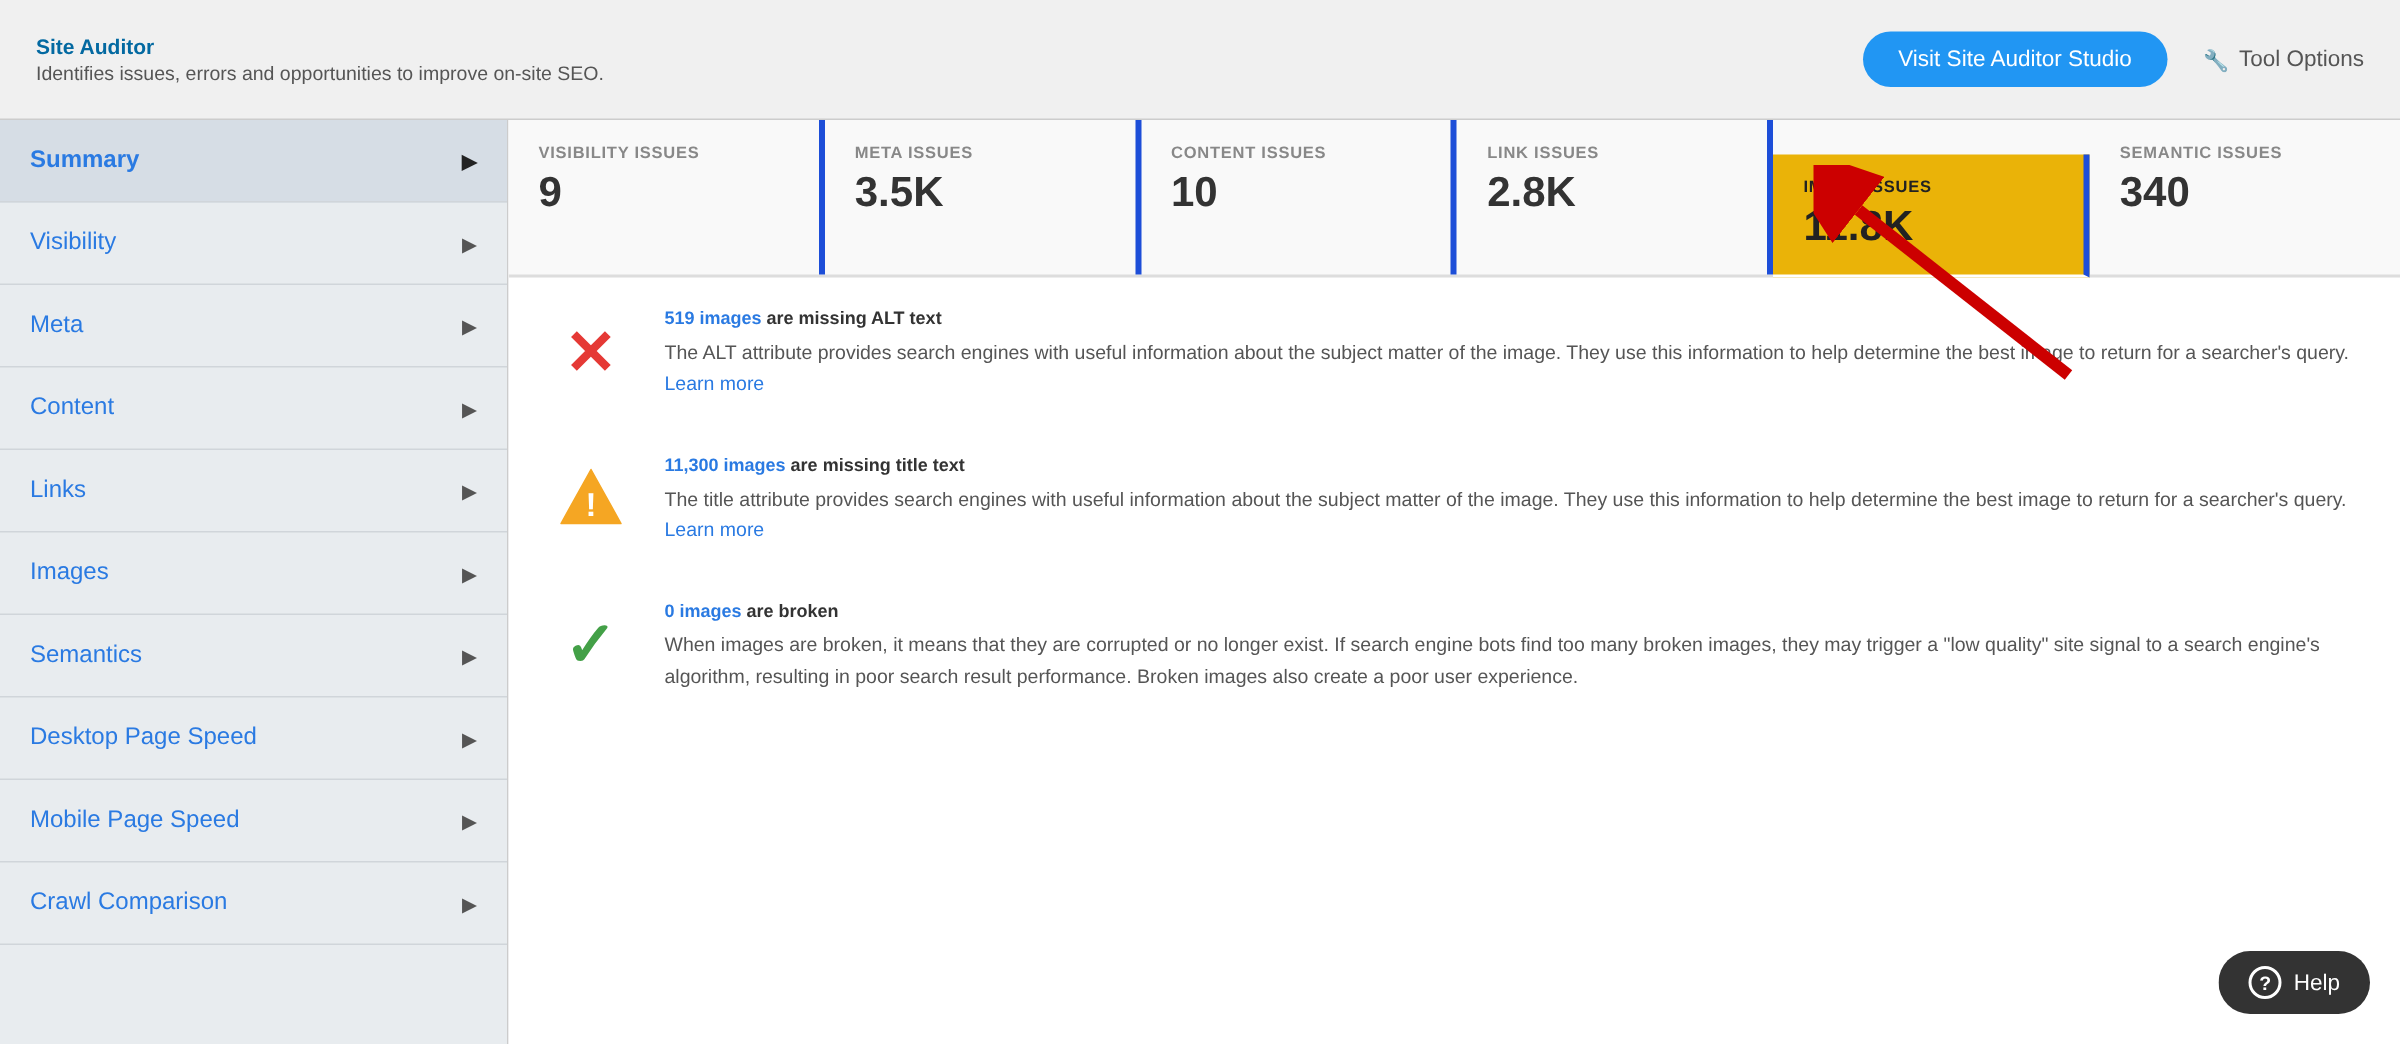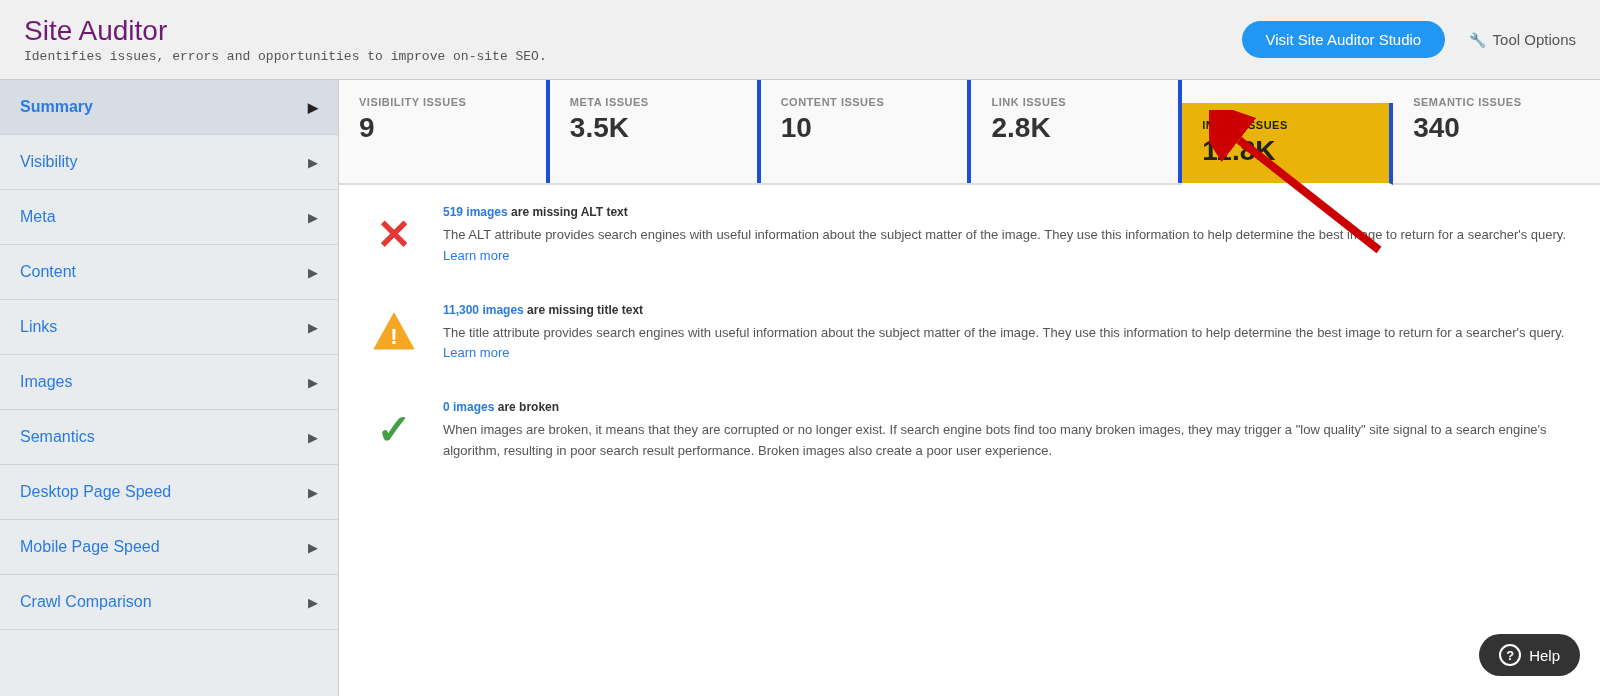--- a/index.html
+++ b/index.html
@@ -10,29 +10,28 @@
       background: #f0f0f0;
       padding: 14px 24px;
       display: flex;
       align-items: center;
       justify-content: space-between;
       border-bottom: 1px solid #ccc;
       min-height: 80px;
     }
     .header-left {}
     .header-title {
-      font-size: 28px;
-      font-weight: normal;
-      color: #701a75;
+      font-size: 14px;
+      font-weight: bold;
+      color: #0369a1;
     }
     .header-subtitle {
       font-size: 13px;
       color: #555;
       margin-top: 2px;
-      font-family: Liberation Mono, monospace;
     }
     .header-right {
       display: flex;
       align-items: center;
       gap: 24px;
     }
     .visit-studio-btn {
       background: #2196f3;
       color: #fff;
       border: none;

